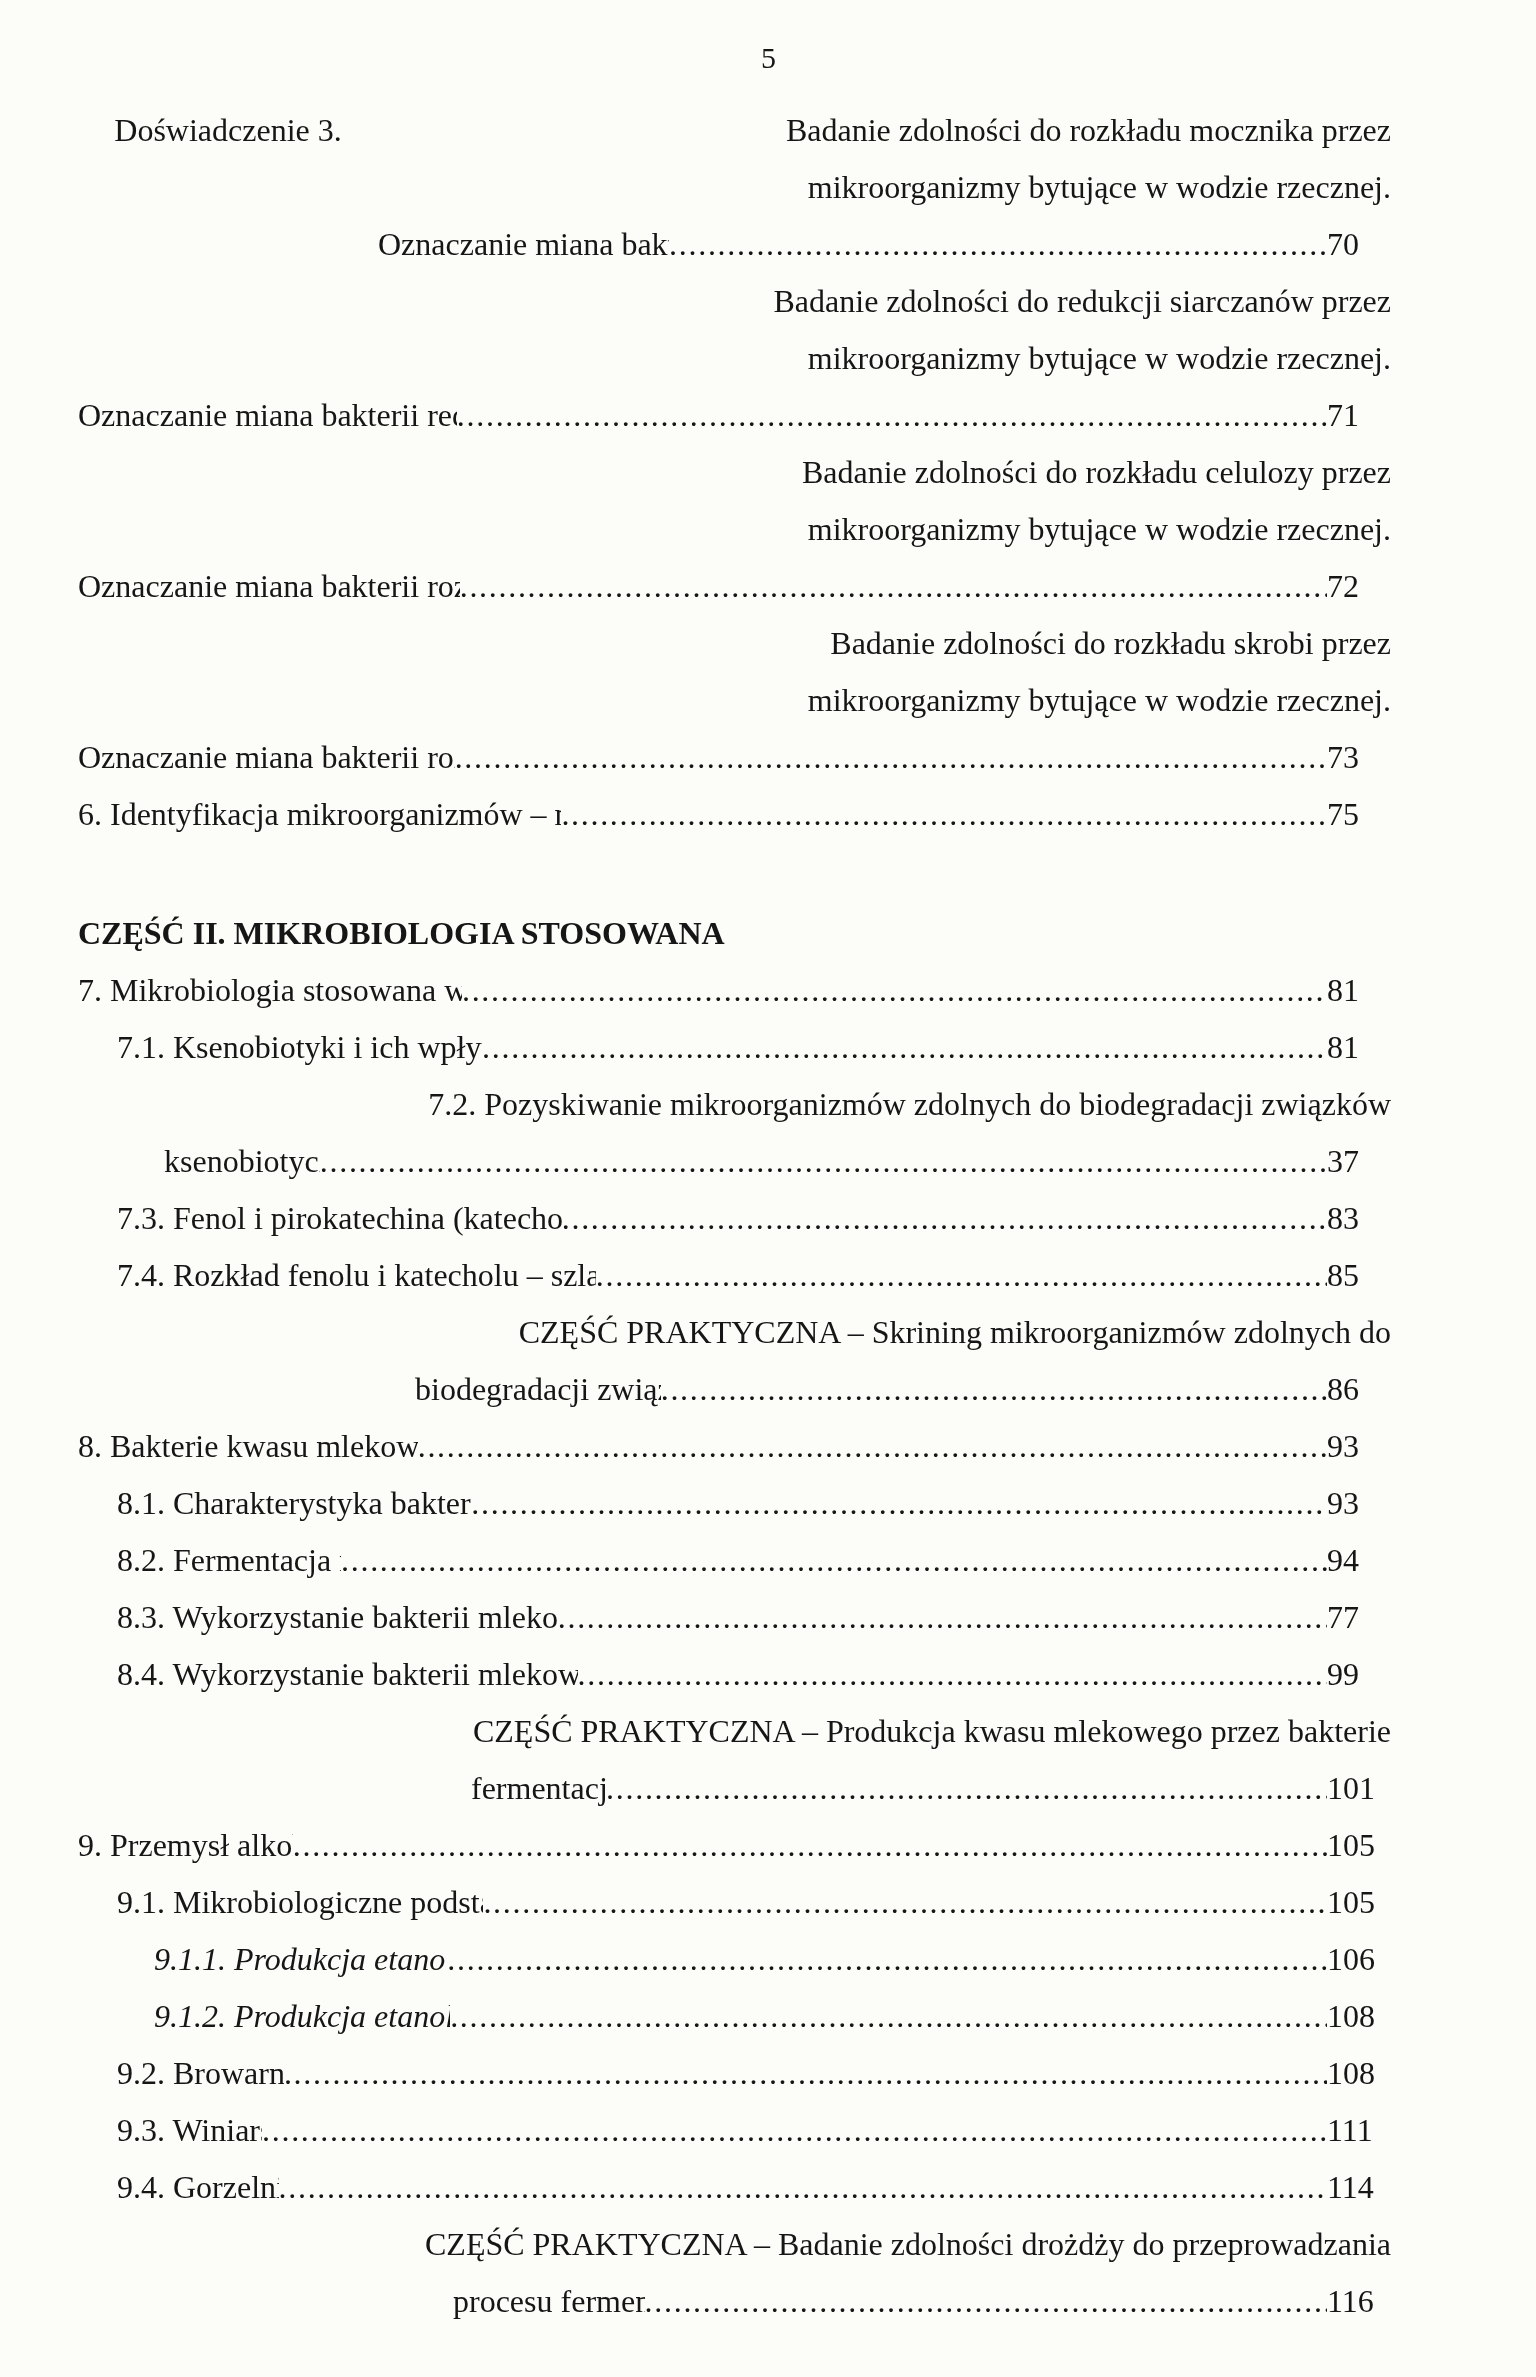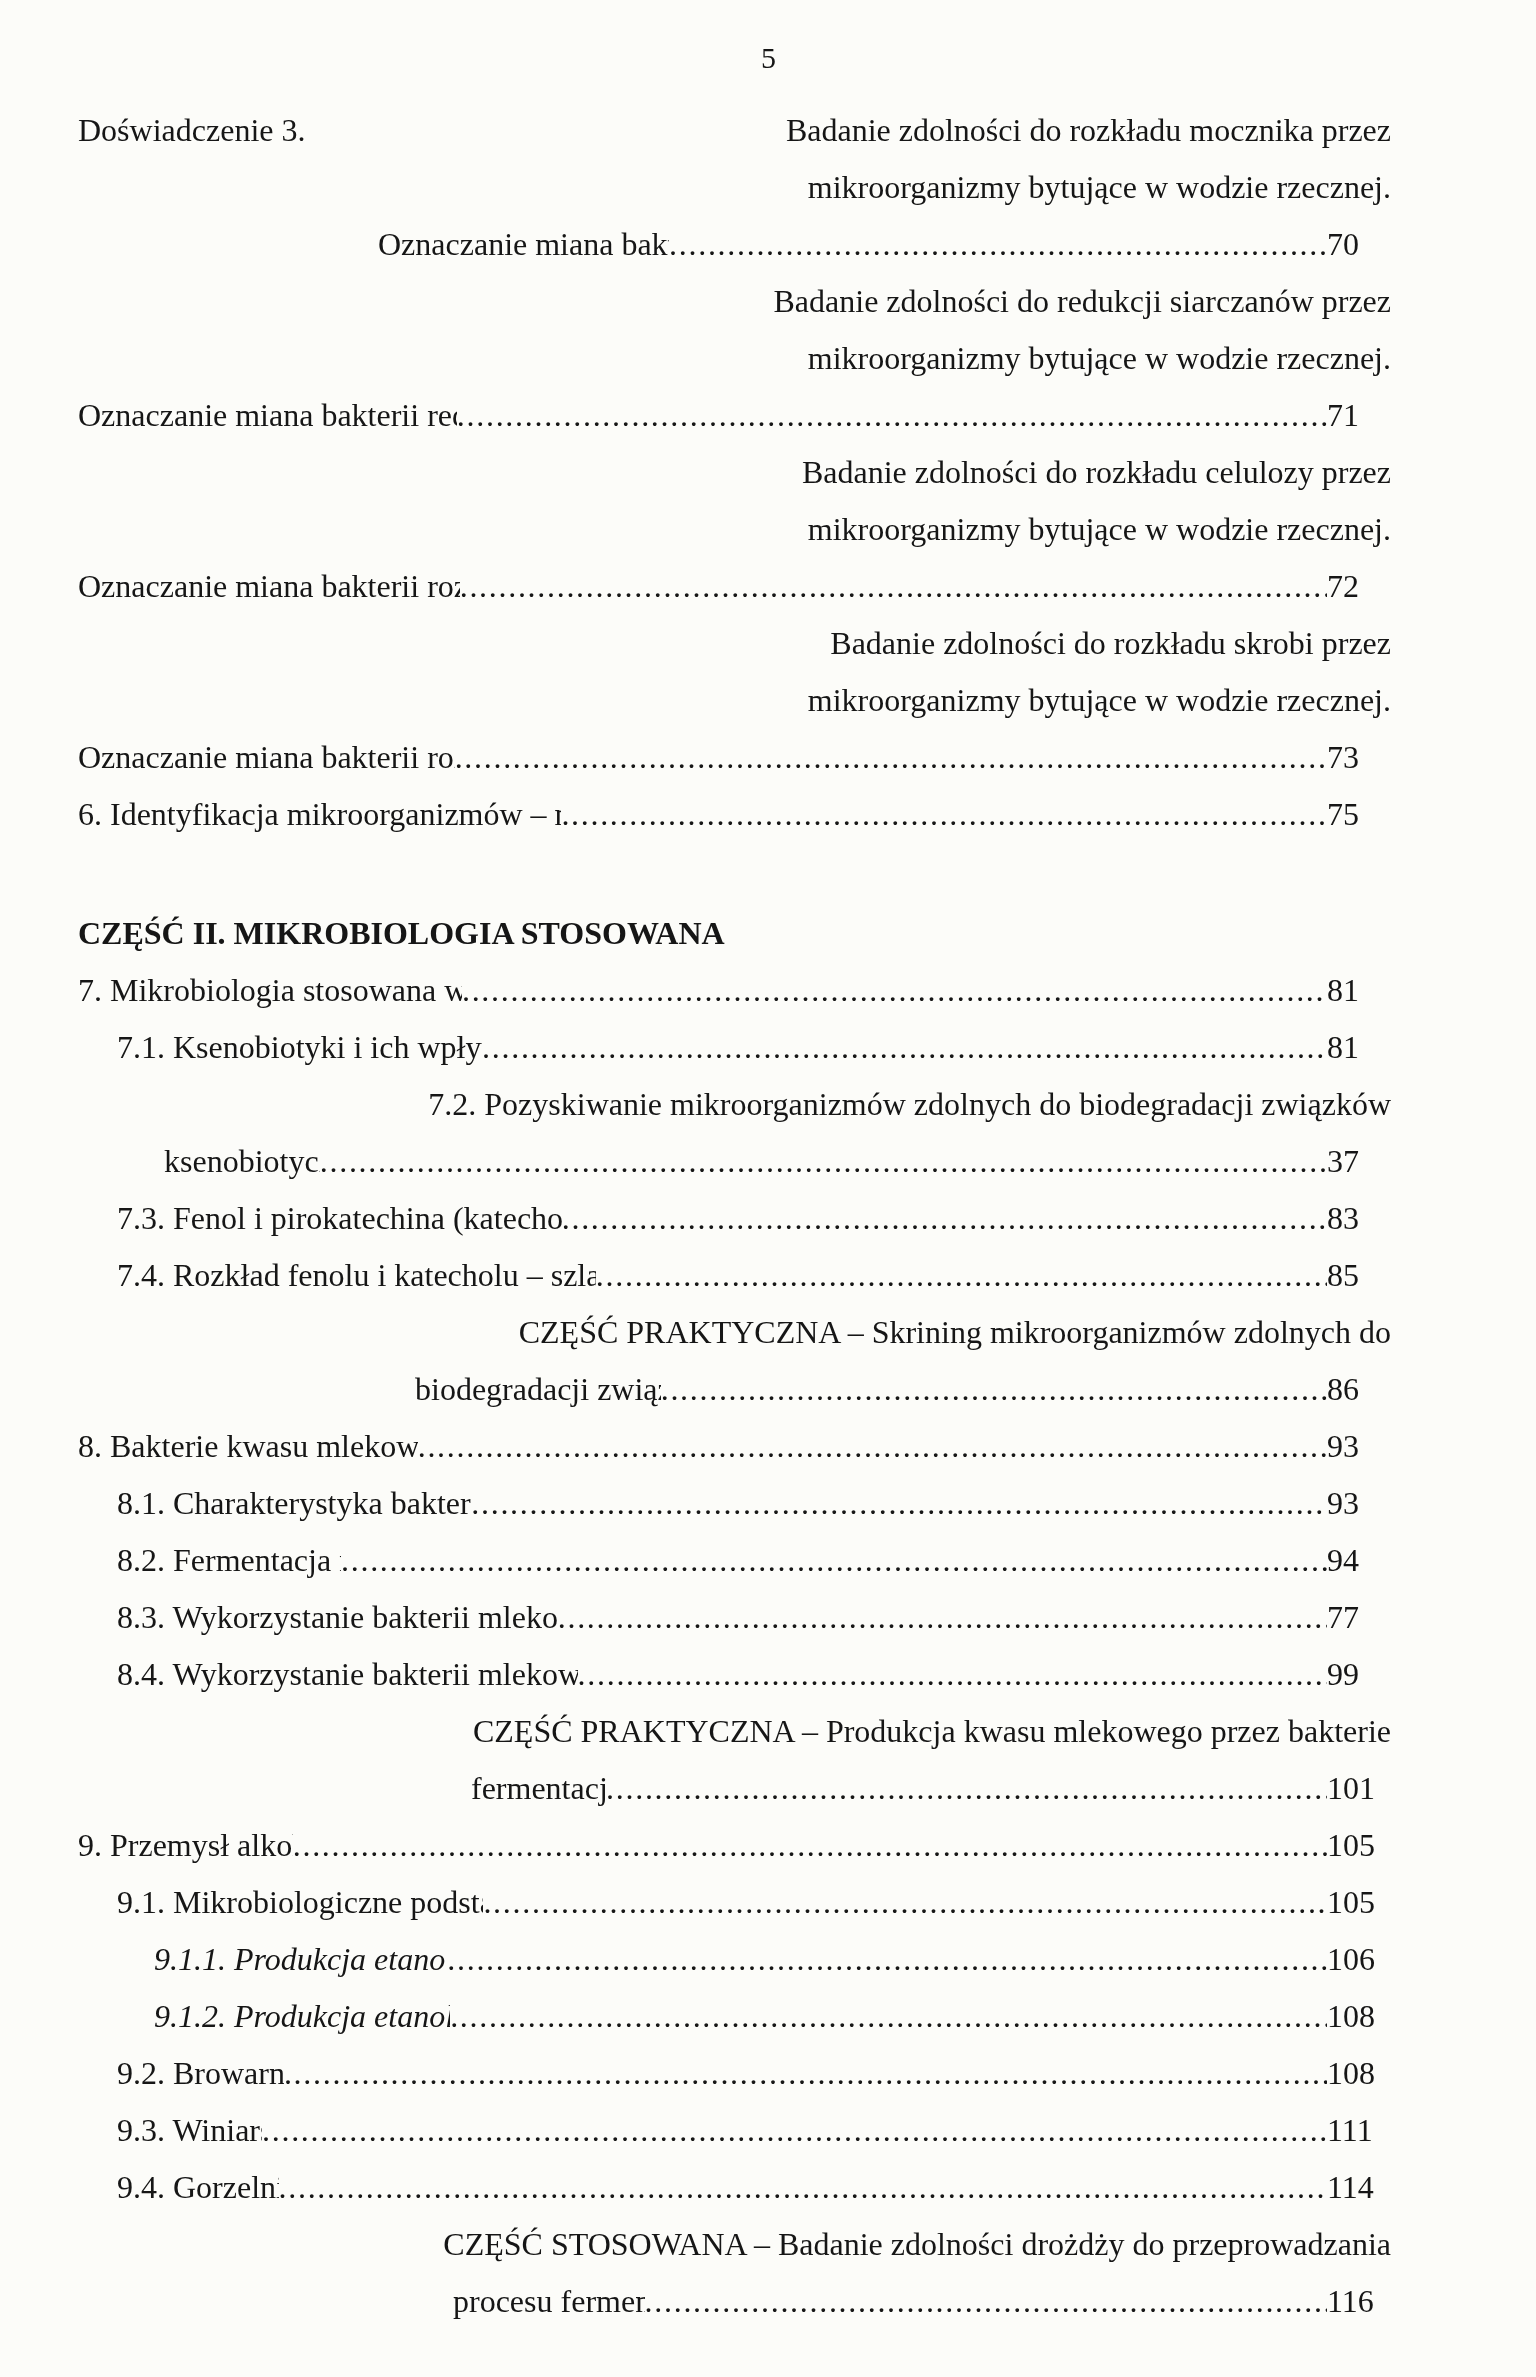--- a/index.html
+++ b/index.html
@@ -25,21 +25,21 @@
   .t{white-space:nowrap;overflow:hidden;text-overflow:clip;}
   .dots{
     flex:1 1 auto;min-width:12px;overflow:hidden;white-space:nowrap;
     letter-spacing:1.7px;
   }
   .dots::after{
     content:"..........................................................................................................................................................";
   }
   .pg{flex:0 0 auto;min-width:64px;text-align:left;white-space:nowrap;}
   .exp{display:flex;align-items:flex-start;}
-  .exp-label{flex:0 0 300px;}
+  .exp-label{flex:0 0 300px;text-align:center;}
   .exp-body{flex:1 1 auto;min-width:0;}
   .line{display:block;text-align:right;}
   .ind1{padding-left:39px;}
   .ind2{padding-left:76px;}
   .c82{padding-left:86px;}
   .c86{padding-left:337px;}
   .c101{padding-left:393px;}
   .c116{padding-left:375px;}
   .italic{font-style:italic;}
   .section-heading{margin-top:62px;font-weight:bold;}
@@ -227,21 +227,21 @@
       <span class="pg">111</span>
     </div>
 
     <div class="row ind1">
       <span class="t">9.4. Gorzelnictwo</span>
       <span class="dots"></span>
       <span class="pg">114</span>
     </div>
 
     <div>
-      <div class="line">CZĘŚĆ STOSOWANA – Badanie zdolności drożdży do przeprowadzania</div>
+      <div class="line">CZĘŚĆ PRAKTYCZNA – Badanie zdolności drożdży do przeprowadzania</div>
       <div class="row c116">
         <span class="t">procesu fermentacji alkoholowej</span>
         <span class="dots"></span>
         <span class="pg">116</span>
       </div>
     </div>
 
   </div>
 </div>
 

